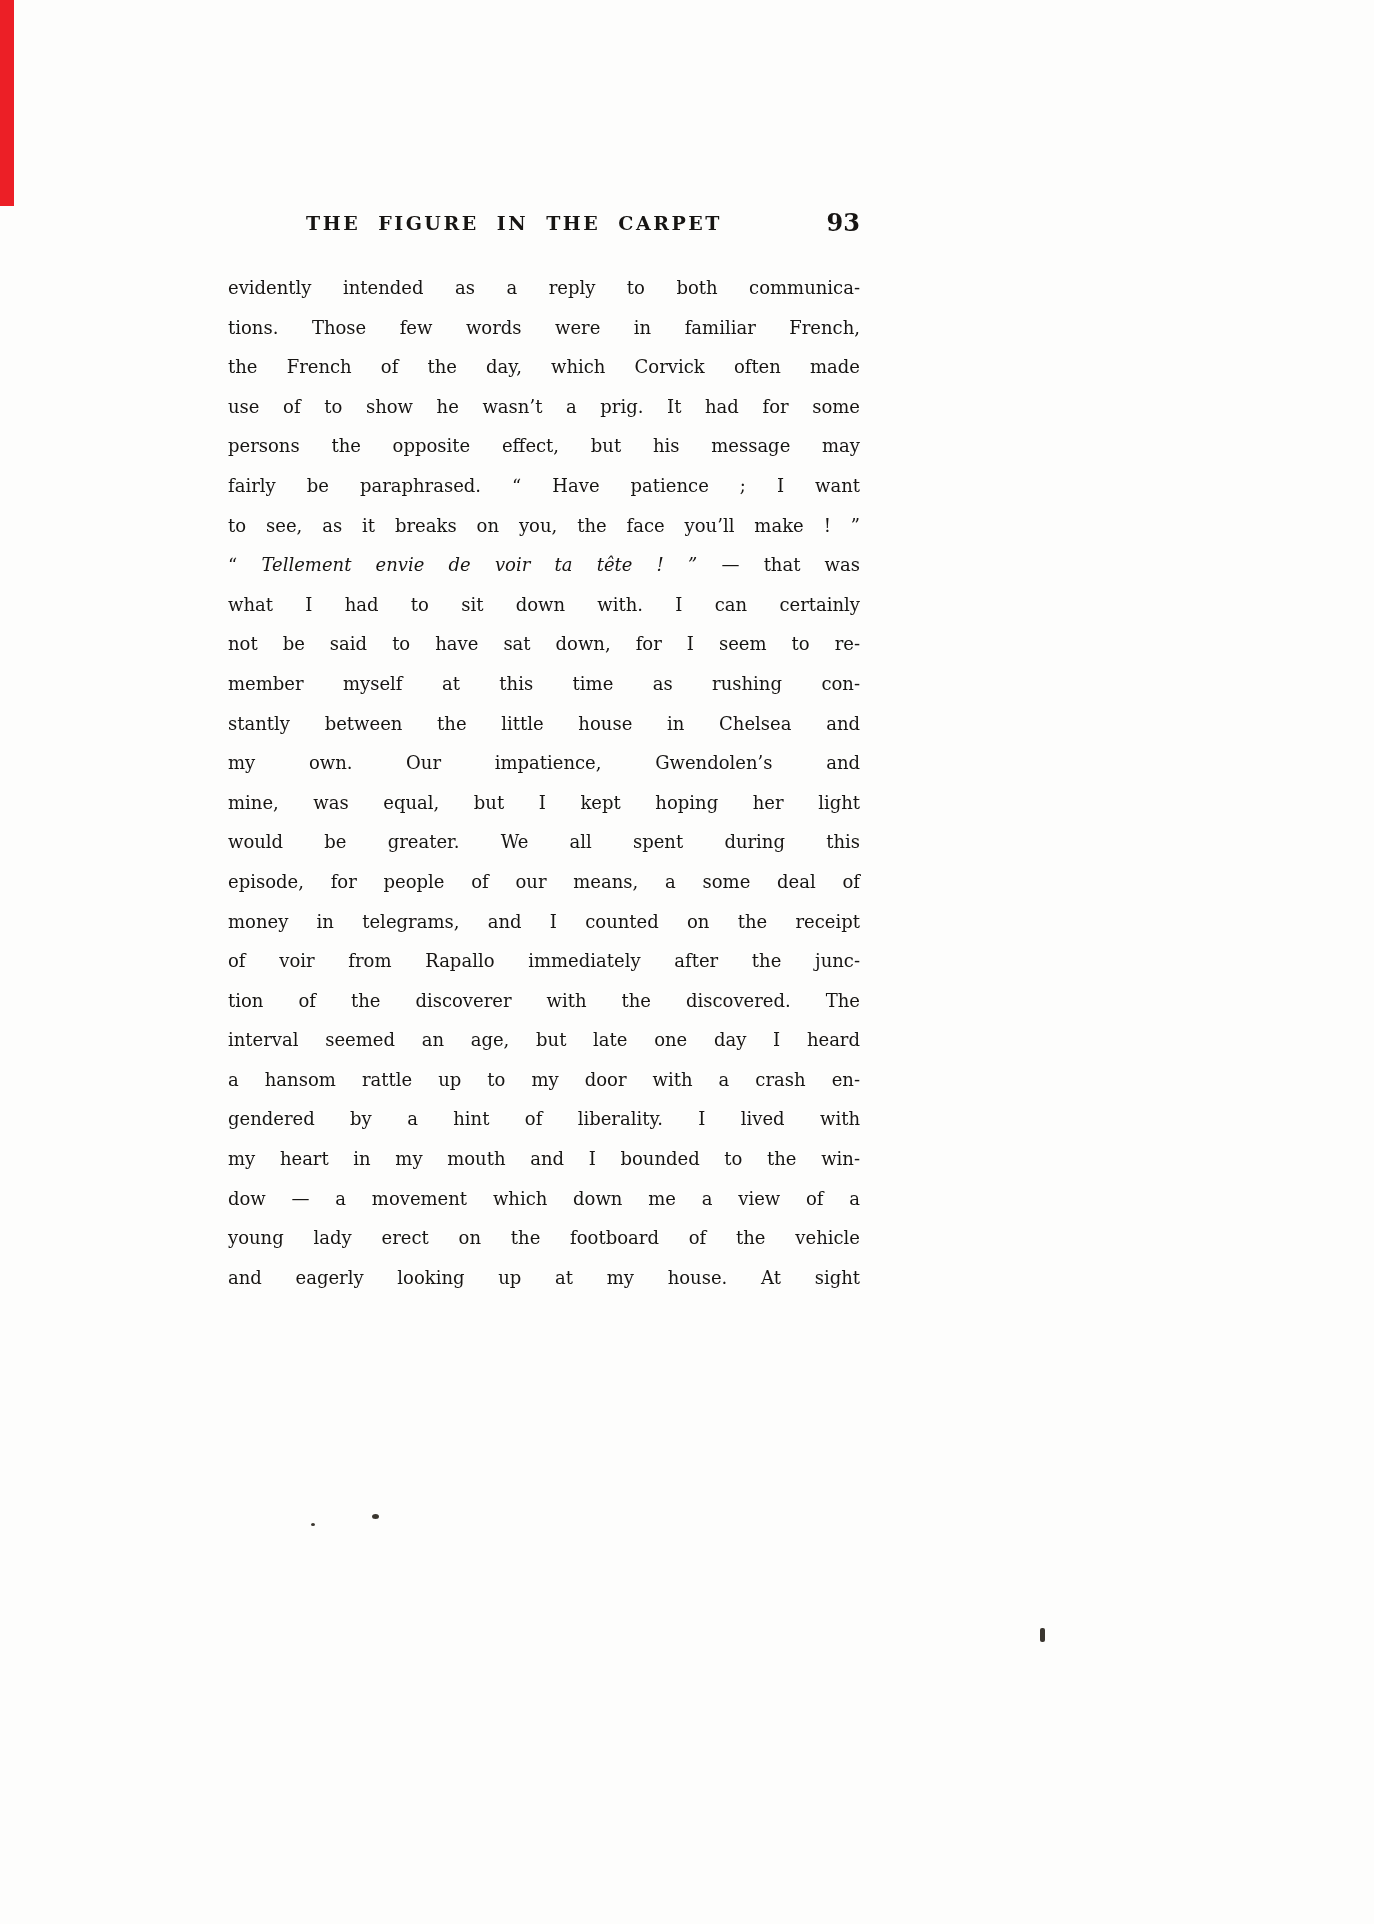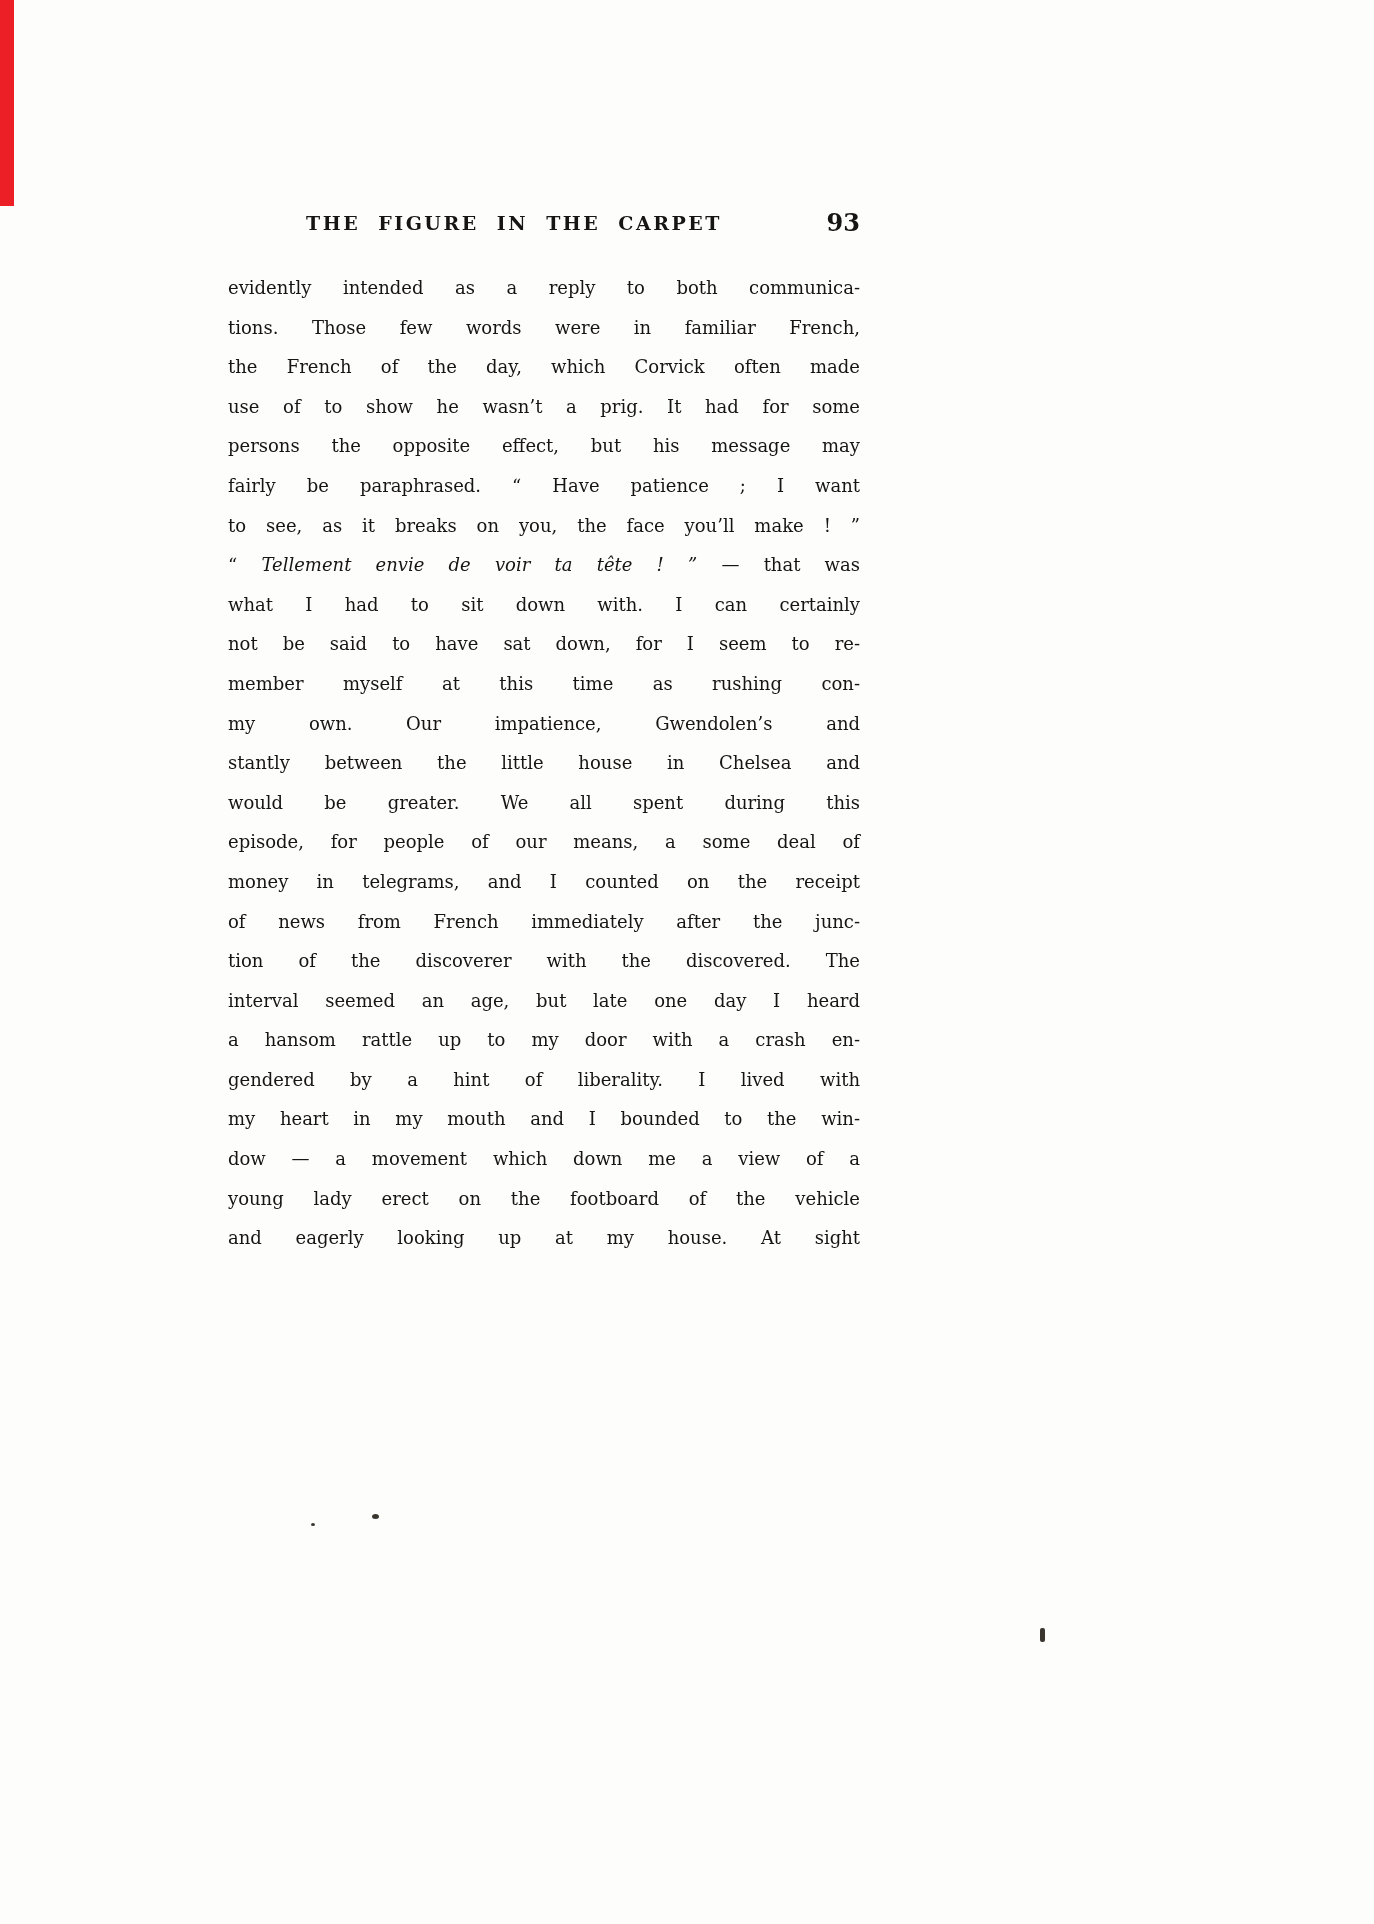--- a/index.html
+++ b/index.html
@@ -94,26 +94,27 @@
       <div class="line"><span>tions. Those few words were in familiar French,</span></div>
       <div class="line"><span>the French of the day, which Corvick often made</span></div>
       <div class="line"><span>use of to show he wasn’t a prig. It had for some</span></div>
       <div class="line"><span>persons the opposite effect, but his message may</span></div>
       <div class="line"><span>fairly be paraphrased. “ Have patience ; I want</span></div>
       <div class="line"><span>to see, as it breaks on you, the face you’ll make ! ”</span></div>
       <div class="line"><span>“ </span><span class="italic">Tellement envie de voir ta tête ! ”</span><span> — that was</span></div>
       <div class="line"><span>what I had to sit down with. I can certainly</span></div>
       <div class="line"><span>not be said to have sat down, for I seem to re-</span></div>
       <div class="line"><span>member myself at this time as rushing con-</span></div>
+      <div class="line"><span>stantly between the little house in Chelsea and</span></div>
       <div class="line"><span>my own. Our impatience, Gwendolen’s and</span></div>
-      <div class="line"><span>stantly between the little house in Chelsea and</span></div>
+      <div class="line"><span>mine, was equal, but I kept hoping her light</span></div>
       <div class="line"><span>would be greater. We all spent during this</span></div>
       <div class="line"><span>episode, for people of our means, a some deal of</span></div>
       <div class="line"><span>money in telegrams, and I counted on the receipt</span></div>
-      <div class="line"><span>of news from French immediately after the junc-</span></div>
+      <div class="line"><span>of voir from Rapallo immediately after the junc-</span></div>
       <div class="line"><span>tion of the discoverer with the discovered. The</span></div>
       <div class="line"><span>interval seemed an age, but late one day I heard</span></div>
       <div class="line"><span>a hansom rattle up to my door with a crash en-</span></div>
       <div class="line"><span>gendered by a hint of liberality. I lived with</span></div>
       <div class="line"><span>my heart in my mouth and I bounded to the win-</span></div>
       <div class="line"><span>dow — a movement which down me a view of a</span></div>
       <div class="line"><span>young lady erect on the footboard of the vehicle</span></div>
       <div class="line"><span>and eagerly looking up at my house. At sight</span></div>
     </div>
 

